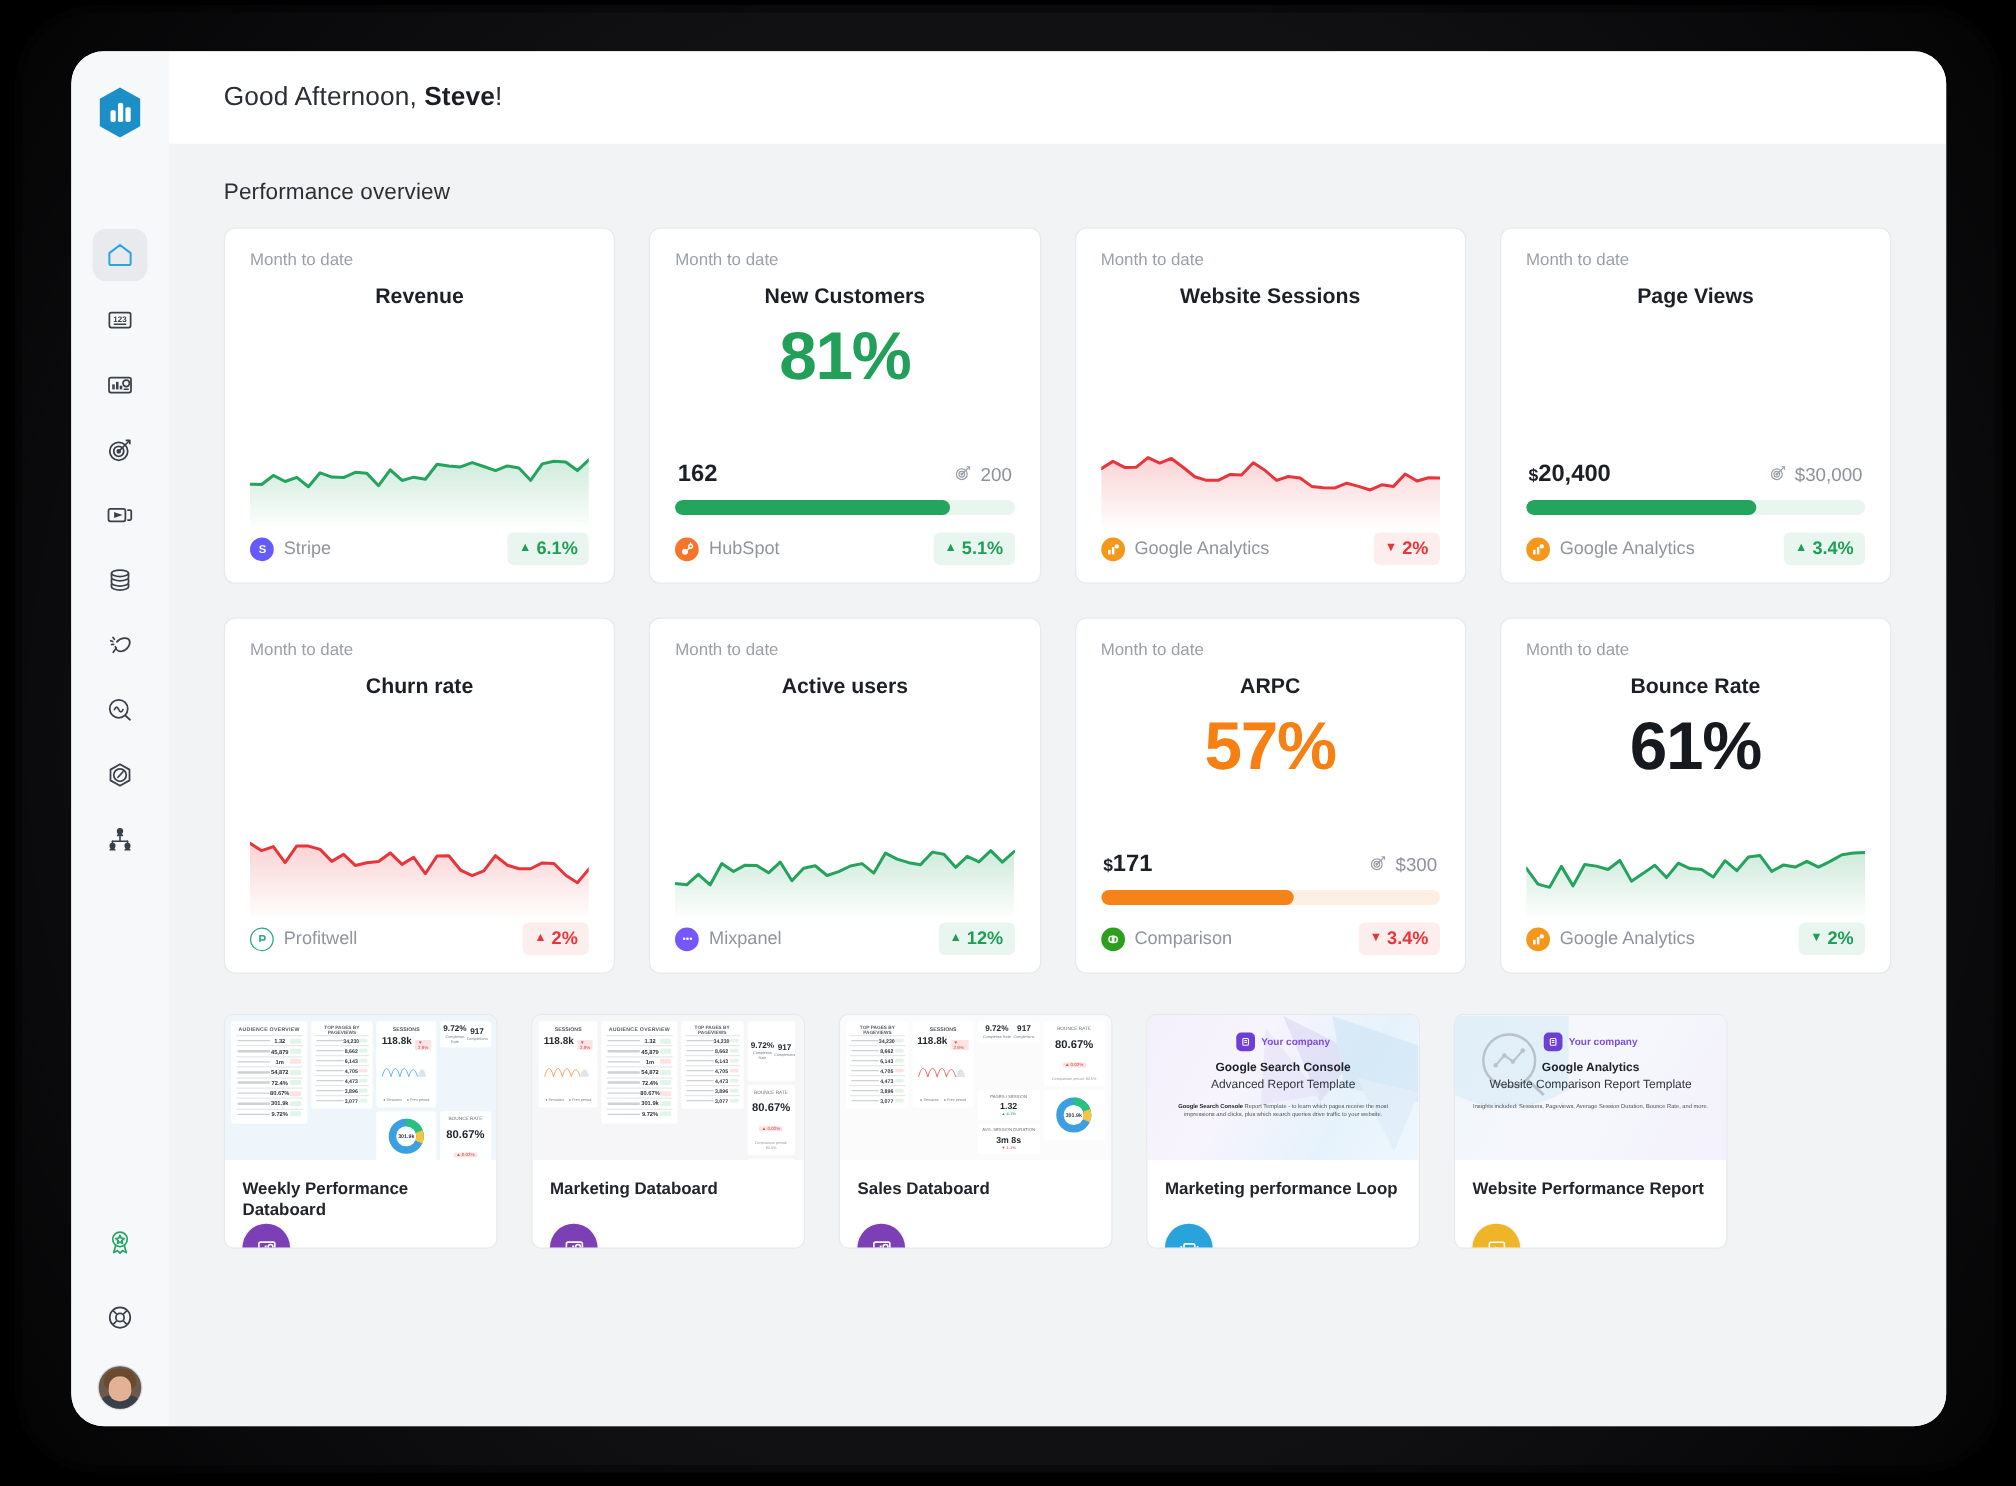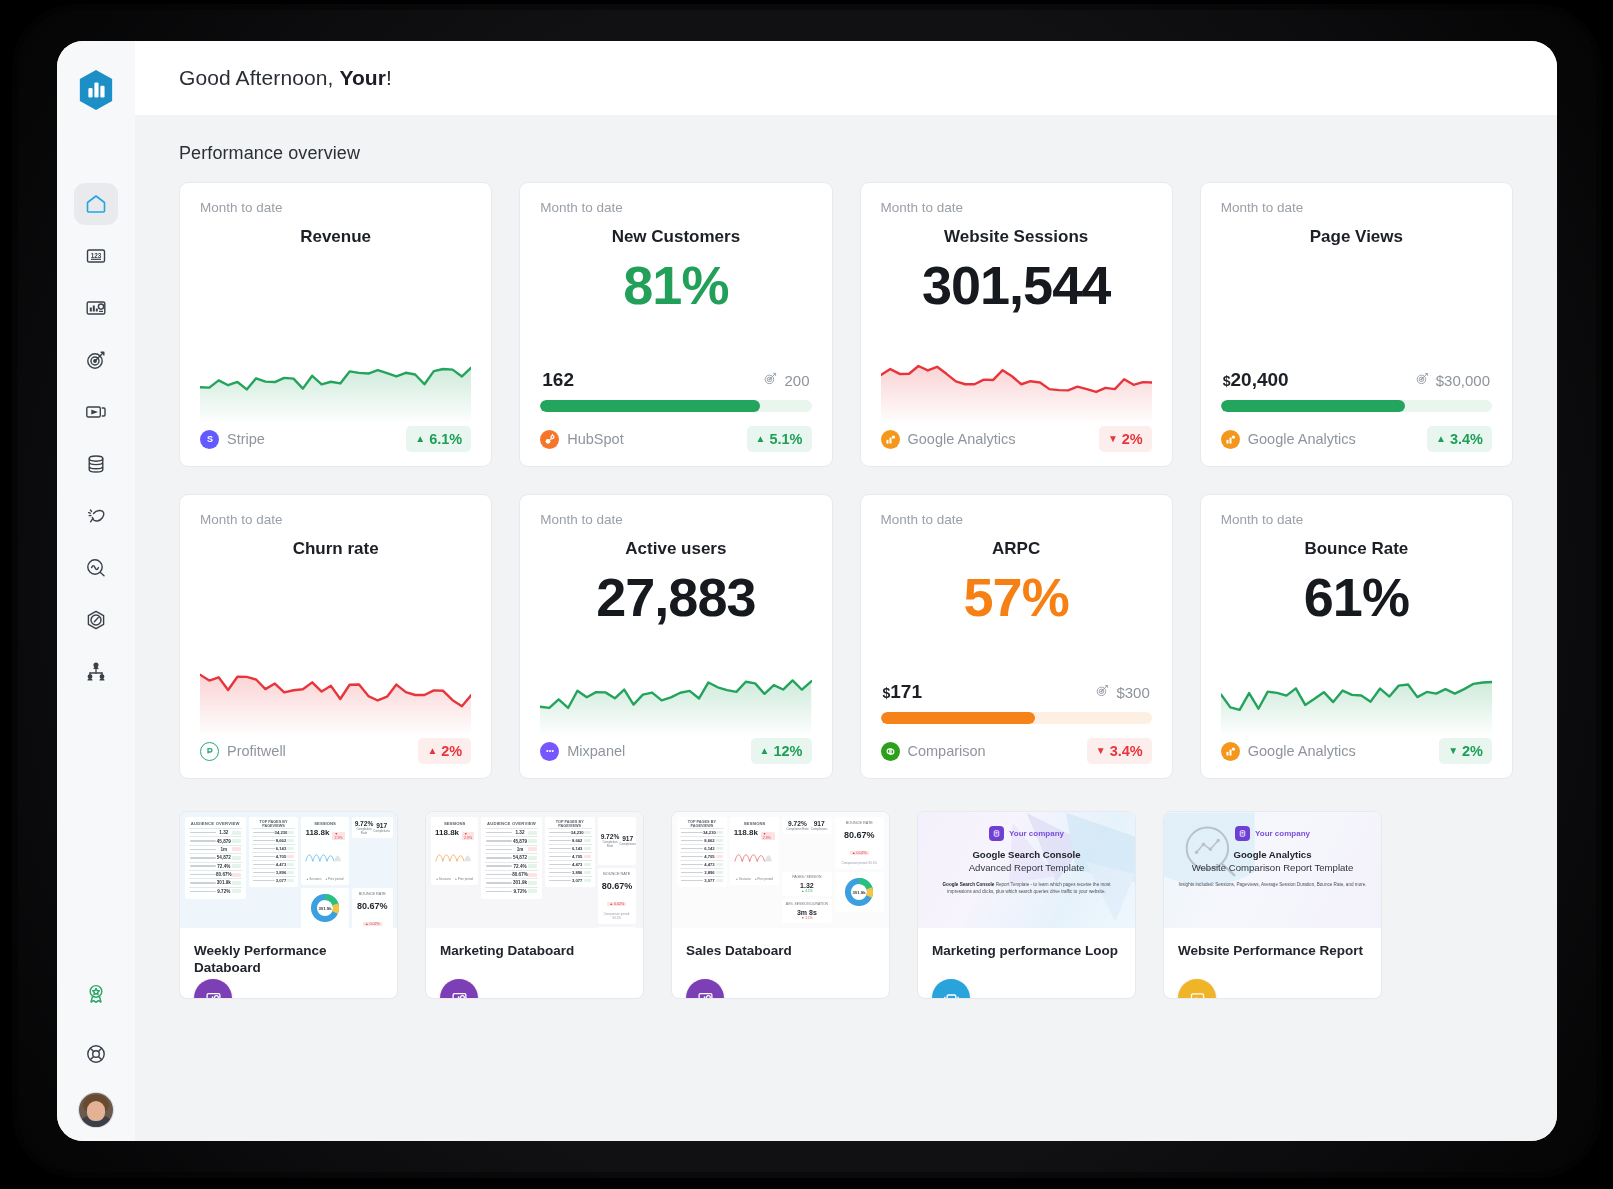--- a/index.html
+++ b/index.html
@@ -322,21 +322,21 @@
         <div class="avatar">
           <span class="body"></span>
             <span class="hair"></span>
             <span class="face"></span>
         </div>
       </div>
     </div>
 
     <div class="main">
       <div class="topbar">
-        <div class="greeting"><span>Good Afternoon, </span><b>Your</b><span>!</span></div>
+        <div class="greeting"><span>Good Afternoon, </span><b>Steve</b><span>!</span></div>
       </div>
 
       <div class="content">
         <div class="section-title">Performance overview</div>
         <div class="kpi-grid" id="kpi-grid">
             <div class="kpi-card">
     <div class="kpi-period">Month to date</div>
     <div class="kpi-title">Revenue</div>
     <div class="spark-wrap">
                 <svg class="spark" viewBox="0 0 250 74" preserveAspectRatio="none">
@@ -401,21 +401,20 @@
       </div>
       <div class="badge up-good">
         <span class="arrow">▲</span>
         <span>5.1%</span>
       </div>
     </div>
             </div>
             <div class="kpi-card">
     <div class="kpi-period">Month to date</div>
     <div class="kpi-title">Website Sessions</div>
-    <div class="kpi-value">301,544</div>
     <div class="spark-wrap">
                 <svg class="spark" viewBox="0 0 250 74" preserveAspectRatio="none">
     <defs>
                     <linearGradient id="g2" x1="0" y1="0" x2="0" y2="1">
       <stop offset="0%" stop-color="#e8353b" stop-opacity="0.22"></stop>
       <stop offset="100%" stop-color="#e8353b" stop-opacity="0.01"></stop>
     </linearGradient>
                   </defs>
     <path d="M0.0 29.4 L8.6 23.8 L17.2 28.4 L25.9 28.2 L34.5 20.9 L43.1 25.1 L51.7 21.6 L60.3 28.3 L69.0 35.5 L77.6 38.2 L86.2 38.2 L94.8 33.8 L103.4 34.1 L112.1 24.8 L120.7 30.6 L129.3 38.2 L137.9 35.3 L146.6 36.5 L155.2 42.8 L163.8 43.8 L172.4 44.0 L181.0 40.4 L189.7 42.8 L198.3 45.5 L206.9 41.6 L215.5 42.8 L224.1 33.4 L232.8 38.7 L241.4 36.2 L250.0 36.5 L 250 74 L 0 74 Z" fill="url(#g2)"></path>
     <path d="M0.0 29.4 L8.6 23.8 L17.2 28.4 L25.9 28.2 L34.5 20.9 L43.1 25.1 L51.7 21.6 L60.3 28.3 L69.0 35.5 L77.6 38.2 L86.2 38.2 L94.8 33.8 L103.4 34.1 L112.1 24.8 L120.7 30.6 L129.3 38.2 L137.9 35.3 L146.6 36.5 L155.2 42.8 L163.8 43.8 L172.4 44.0 L181.0 40.4 L189.7 42.8 L198.3 45.5 L206.9 41.6 L215.5 42.8 L224.1 33.4 L232.8 38.7 L241.4 36.2 L250.0 36.5" fill="none" stroke="#e8353b" stroke-width="2.4" stroke-linejoin="round" stroke-linecap="round" vector-effect="non-scaling-stroke"></path>
@@ -502,21 +501,20 @@
       </div>
       <div class="badge up-bad">
         <span class="arrow">▲</span>
         <span>2%</span>
       </div>
     </div>
             </div>
             <div class="kpi-card">
     <div class="kpi-period">Month to date</div>
     <div class="kpi-title">Active users</div>
-    <div class="kpi-value">27,883</div>
     <div class="spark-wrap">
                 <svg class="spark" viewBox="0 0 250 74" preserveAspectRatio="none">
     <defs>
                     <linearGradient id="g5" x1="0" y1="0" x2="0" y2="1">
       <stop offset="0%" stop-color="#23a35c" stop-opacity="0.22"></stop>
       <stop offset="100%" stop-color="#23a35c" stop-opacity="0.01"></stop>
     </linearGradient>
                   </defs>
     <path d="M0.0 48.2 L8.6 49.2 L17.2 41.2 L25.9 49.3 L34.5 33.0 L43.1 39.1 L51.7 34.3 L60.3 34.5 L69.0 40.1 L77.6 31.9 L86.2 46.1 L94.8 36.6 L103.4 34.7 L112.1 42.1 L120.7 39.2 L129.3 34.9 L137.9 33.1 L146.6 40.3 L155.2 25.1 L163.8 29.7 L172.4 32.4 L181.0 34.0 L189.7 24.4 L198.3 26.0 L206.9 35.9 L215.5 27.6 L224.1 31.8 L232.8 23.2 L241.4 32.0 L250.0 24.0 L 250 74 L 0 74 Z" fill="url(#g5)"></path>
     <path d="M0.0 48.2 L8.6 49.2 L17.2 41.2 L25.9 49.3 L34.5 33.0 L43.1 39.1 L51.7 34.3 L60.3 34.5 L69.0 40.1 L77.6 31.9 L86.2 46.1 L94.8 36.6 L103.4 34.7 L112.1 42.1 L120.7 39.2 L129.3 34.9 L137.9 33.1 L146.6 40.3 L155.2 25.1 L163.8 29.7 L172.4 32.4 L181.0 34.0 L189.7 24.4 L198.3 26.0 L206.9 35.9 L215.5 27.6 L224.1 31.8 L232.8 23.2 L241.4 32.0 L250.0 24.0" fill="none" stroke="#23a35c" stroke-width="2.4" stroke-linejoin="round" stroke-linecap="round" vector-effect="non-scaling-stroke"></path>

